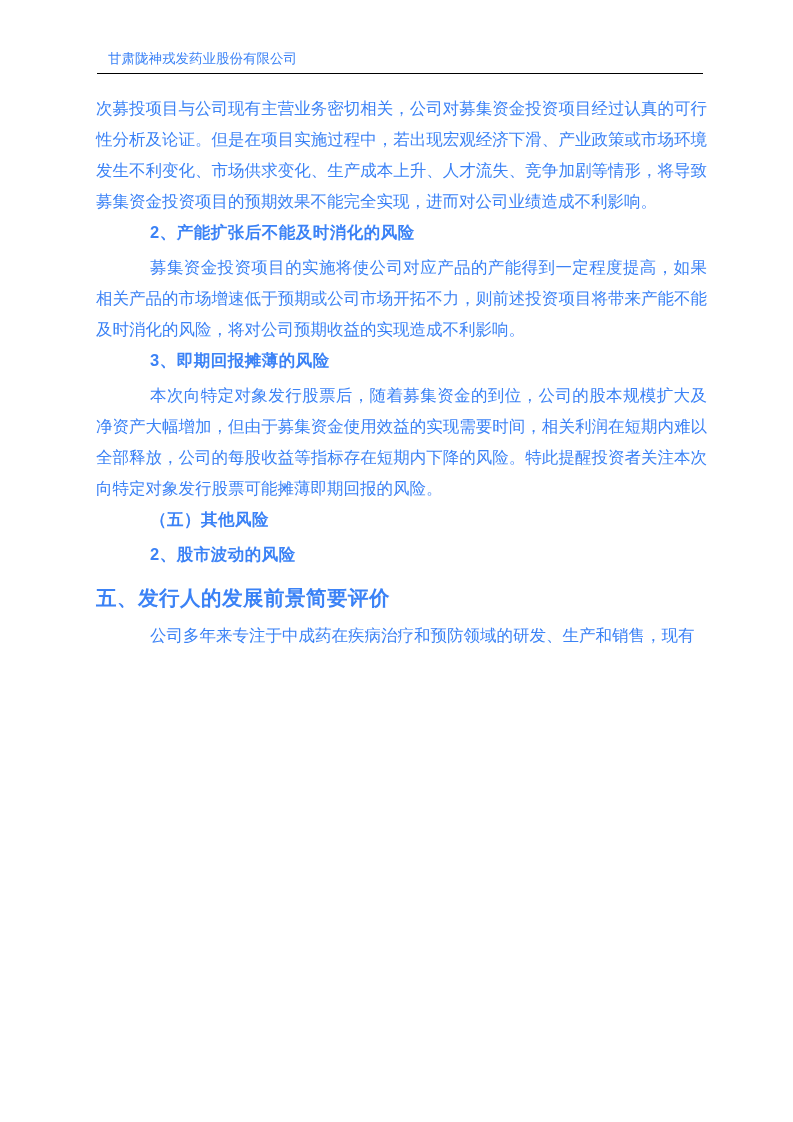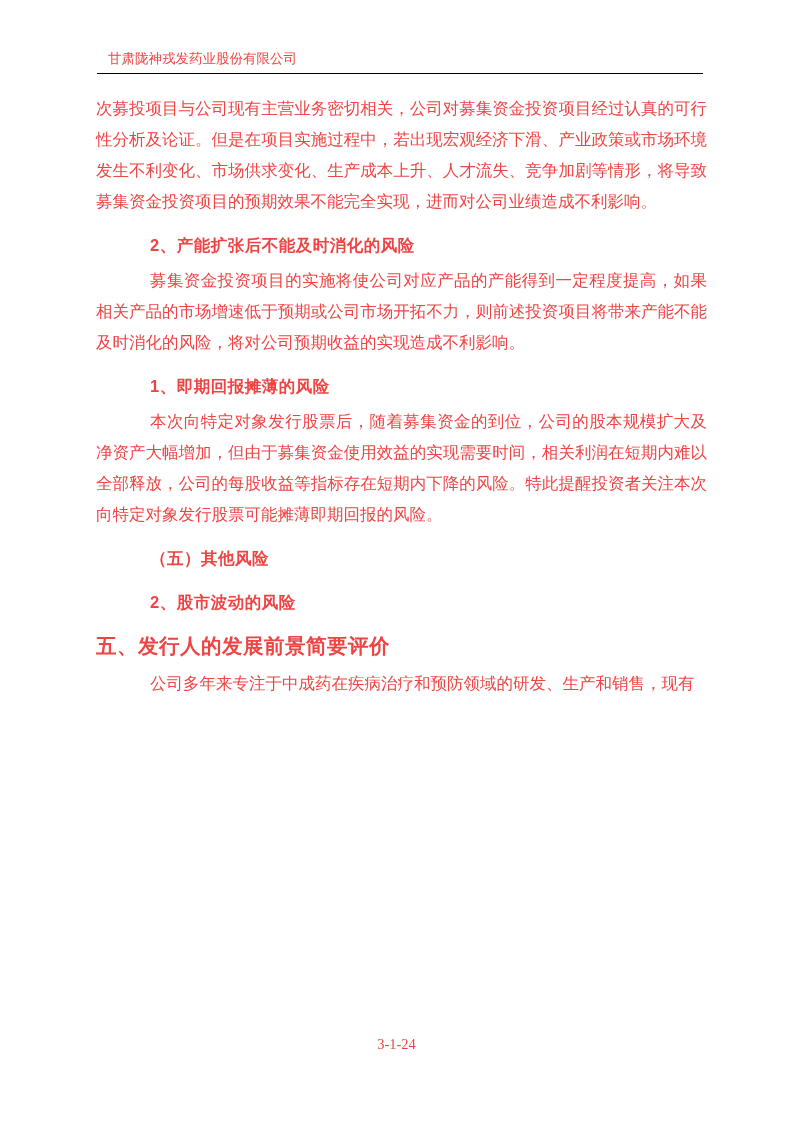--- a/index.html
+++ b/index.html
@@ -2,21 +2,21 @@
 <html><head>
 <meta charset="utf-8">
 <style>
   * { box-sizing: border-box; }
   html, body { margin: 0; padding: 0; background: #ffffff; }
   .page {
     position: relative;
     width: 793px;
     height: 1122px;
     background: #ffffff;
-    color: #ef4444;
+    color: #3b82f6;
     font-family: "Liberation Serif", "DejaVu Serif", serif;
     overflow: hidden;
   }
   .page-header {
     position: absolute;
     top: 50px;
     left: 97px;
     width: 606px;
     display: flex;
     justify-content: space-between;
@@ -41,21 +41,21 @@
   .body-para {
     margin: 0;
     text-indent: 54px;
   }
   .body-para.no-indent { text-indent: 0; }
   .sub-heading {
     font-family: "Liberation Sans", "DejaVu Sans", sans-serif;
     font-weight: bold;
     font-size: 16.5px;
     line-height: 31px;
-    margin: 13px 0 4px 54px;
+    margin: 0 0 4px 54px;
     text-align: left;
     letter-spacing: 0.5px;
   }
   .section-heading {
     font-family: "Liberation Sans", "DejaVu Sans", sans-serif;
     font-weight: bold;
     font-size: 20.5px;
     line-height: 40px;
     margin: 8px 0 2px 0;
     text-align: left;
@@ -81,34 +81,31 @@
   </div>
 
   <div class="doc-body">
 
     <p class="body-para no-indent">次募投项目与公司现有主营业务密切相关，公司对募集资金投资项目经过认真的可行性分析及论证。但是在项目实施过程中，若出现宏观经济下滑、产业政策或市场环境发生不利变化、市场供求变化、生产成本上升、人才流失、竞争加剧等情形，将导致募集资金投资项目的预期效果不能完全实现，进而对公司业绩造成不利影响。</p>
 
     <h3 class="sub-heading">2、产能扩张后不能及时消化的风险</h3>
 
     <p class="body-para">募集资金投资项目的实施将使公司对应产品的产能得到一定程度提高，如果相关产品的市场增速低于预期或公司市场开拓不力，则前述投资项目将带来产能不能及时消化的风险，将对公司预期收益的实现造成不利影响。</p>
 
-    <h3 class="sub-heading">1、即期回报摊薄的风险</h3>
+    <h3 class="sub-heading">3、即期回报摊薄的风险</h3>
 
     <p class="body-para">本次向特定对象发行股票后，随着募集资金的到位，公司的股本规模扩大及净资产大幅增加，但由于募集资金使用效益的实现需要时间，相关利润在短期内难以全部释放，公司的每股收益等指标存在短期内下降的风险。特此提醒投资者关注本次向特定对象发行股票可能摊薄即期回报的风险。</p>
 
     <h3 class="sub-heading">（五）其他风险</h3>
 
 
 
     <h3 class="sub-heading">2、股市波动的风险</h3>
 
 
     <h2 class="section-heading">五、发行人的发展前景简要评价</h2>
 
     <p class="body-para">公司多年来专注于中成药在疾病治疗和预防领域的研发、生产和销售，现有</p>
 
   </div>
 
-  <div class="page-footer">
-    <span>3-1-24</span>
-  </div>
 
 </div>
 
 </body></html>

